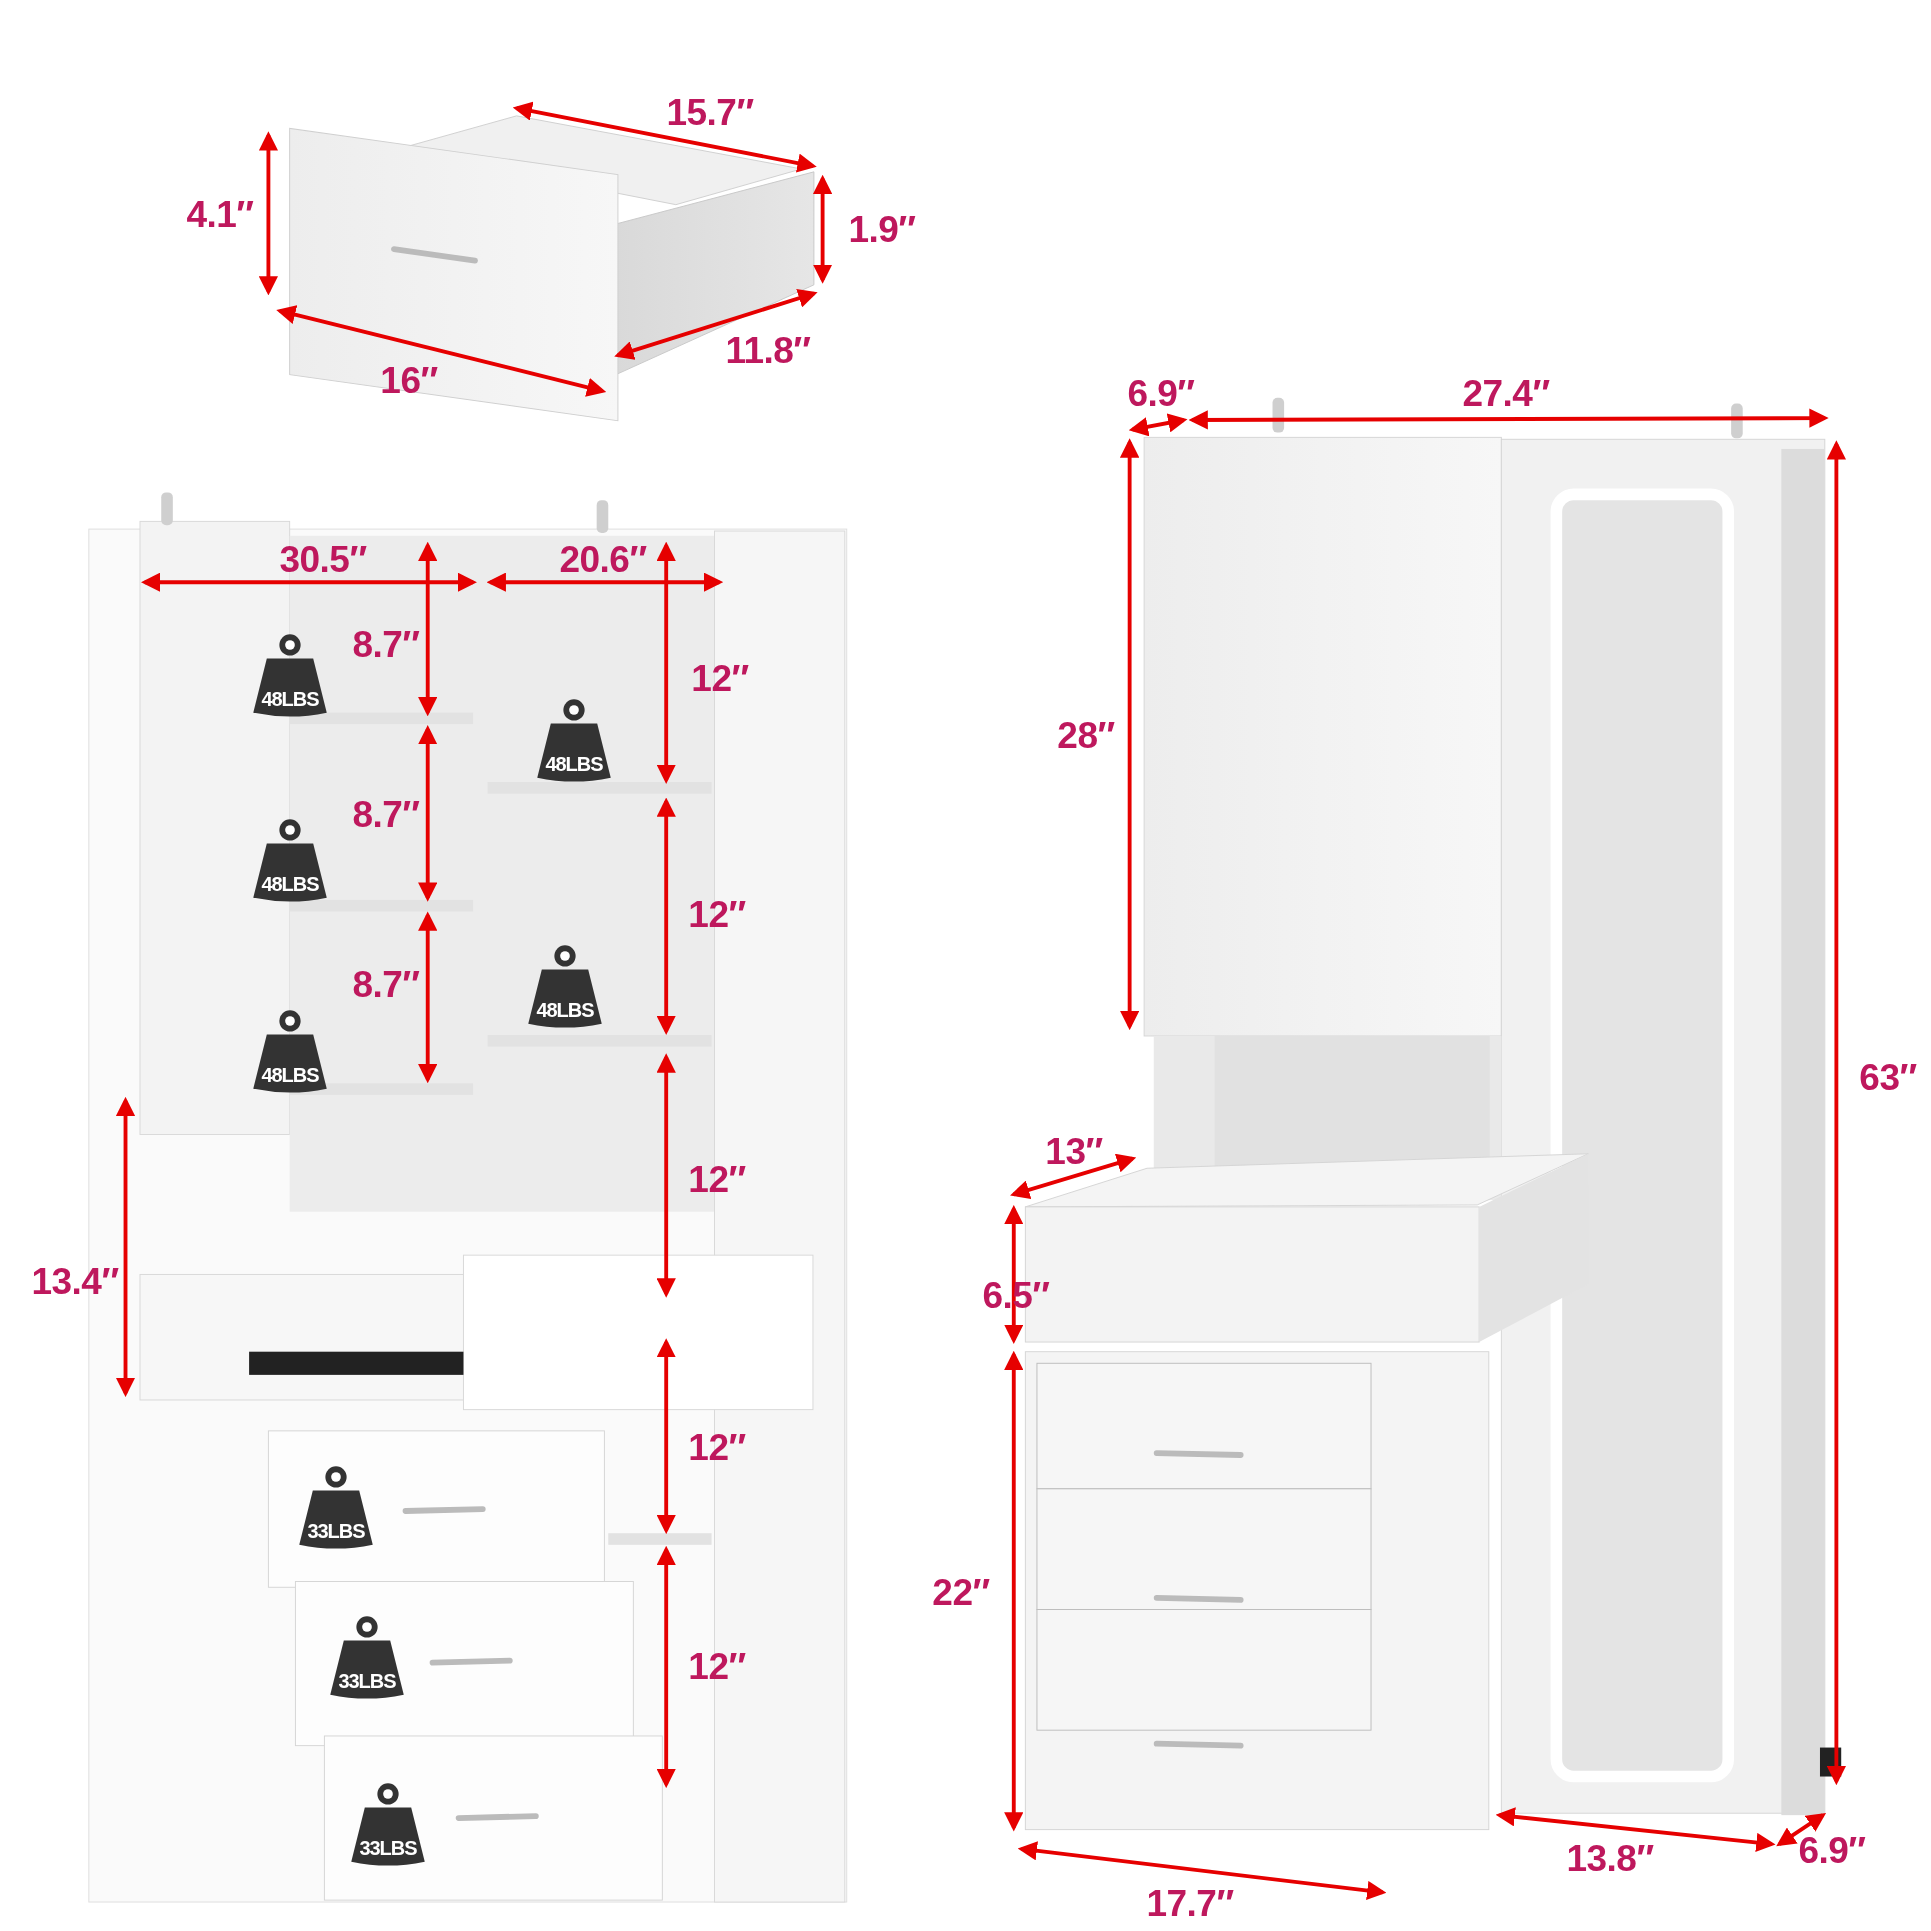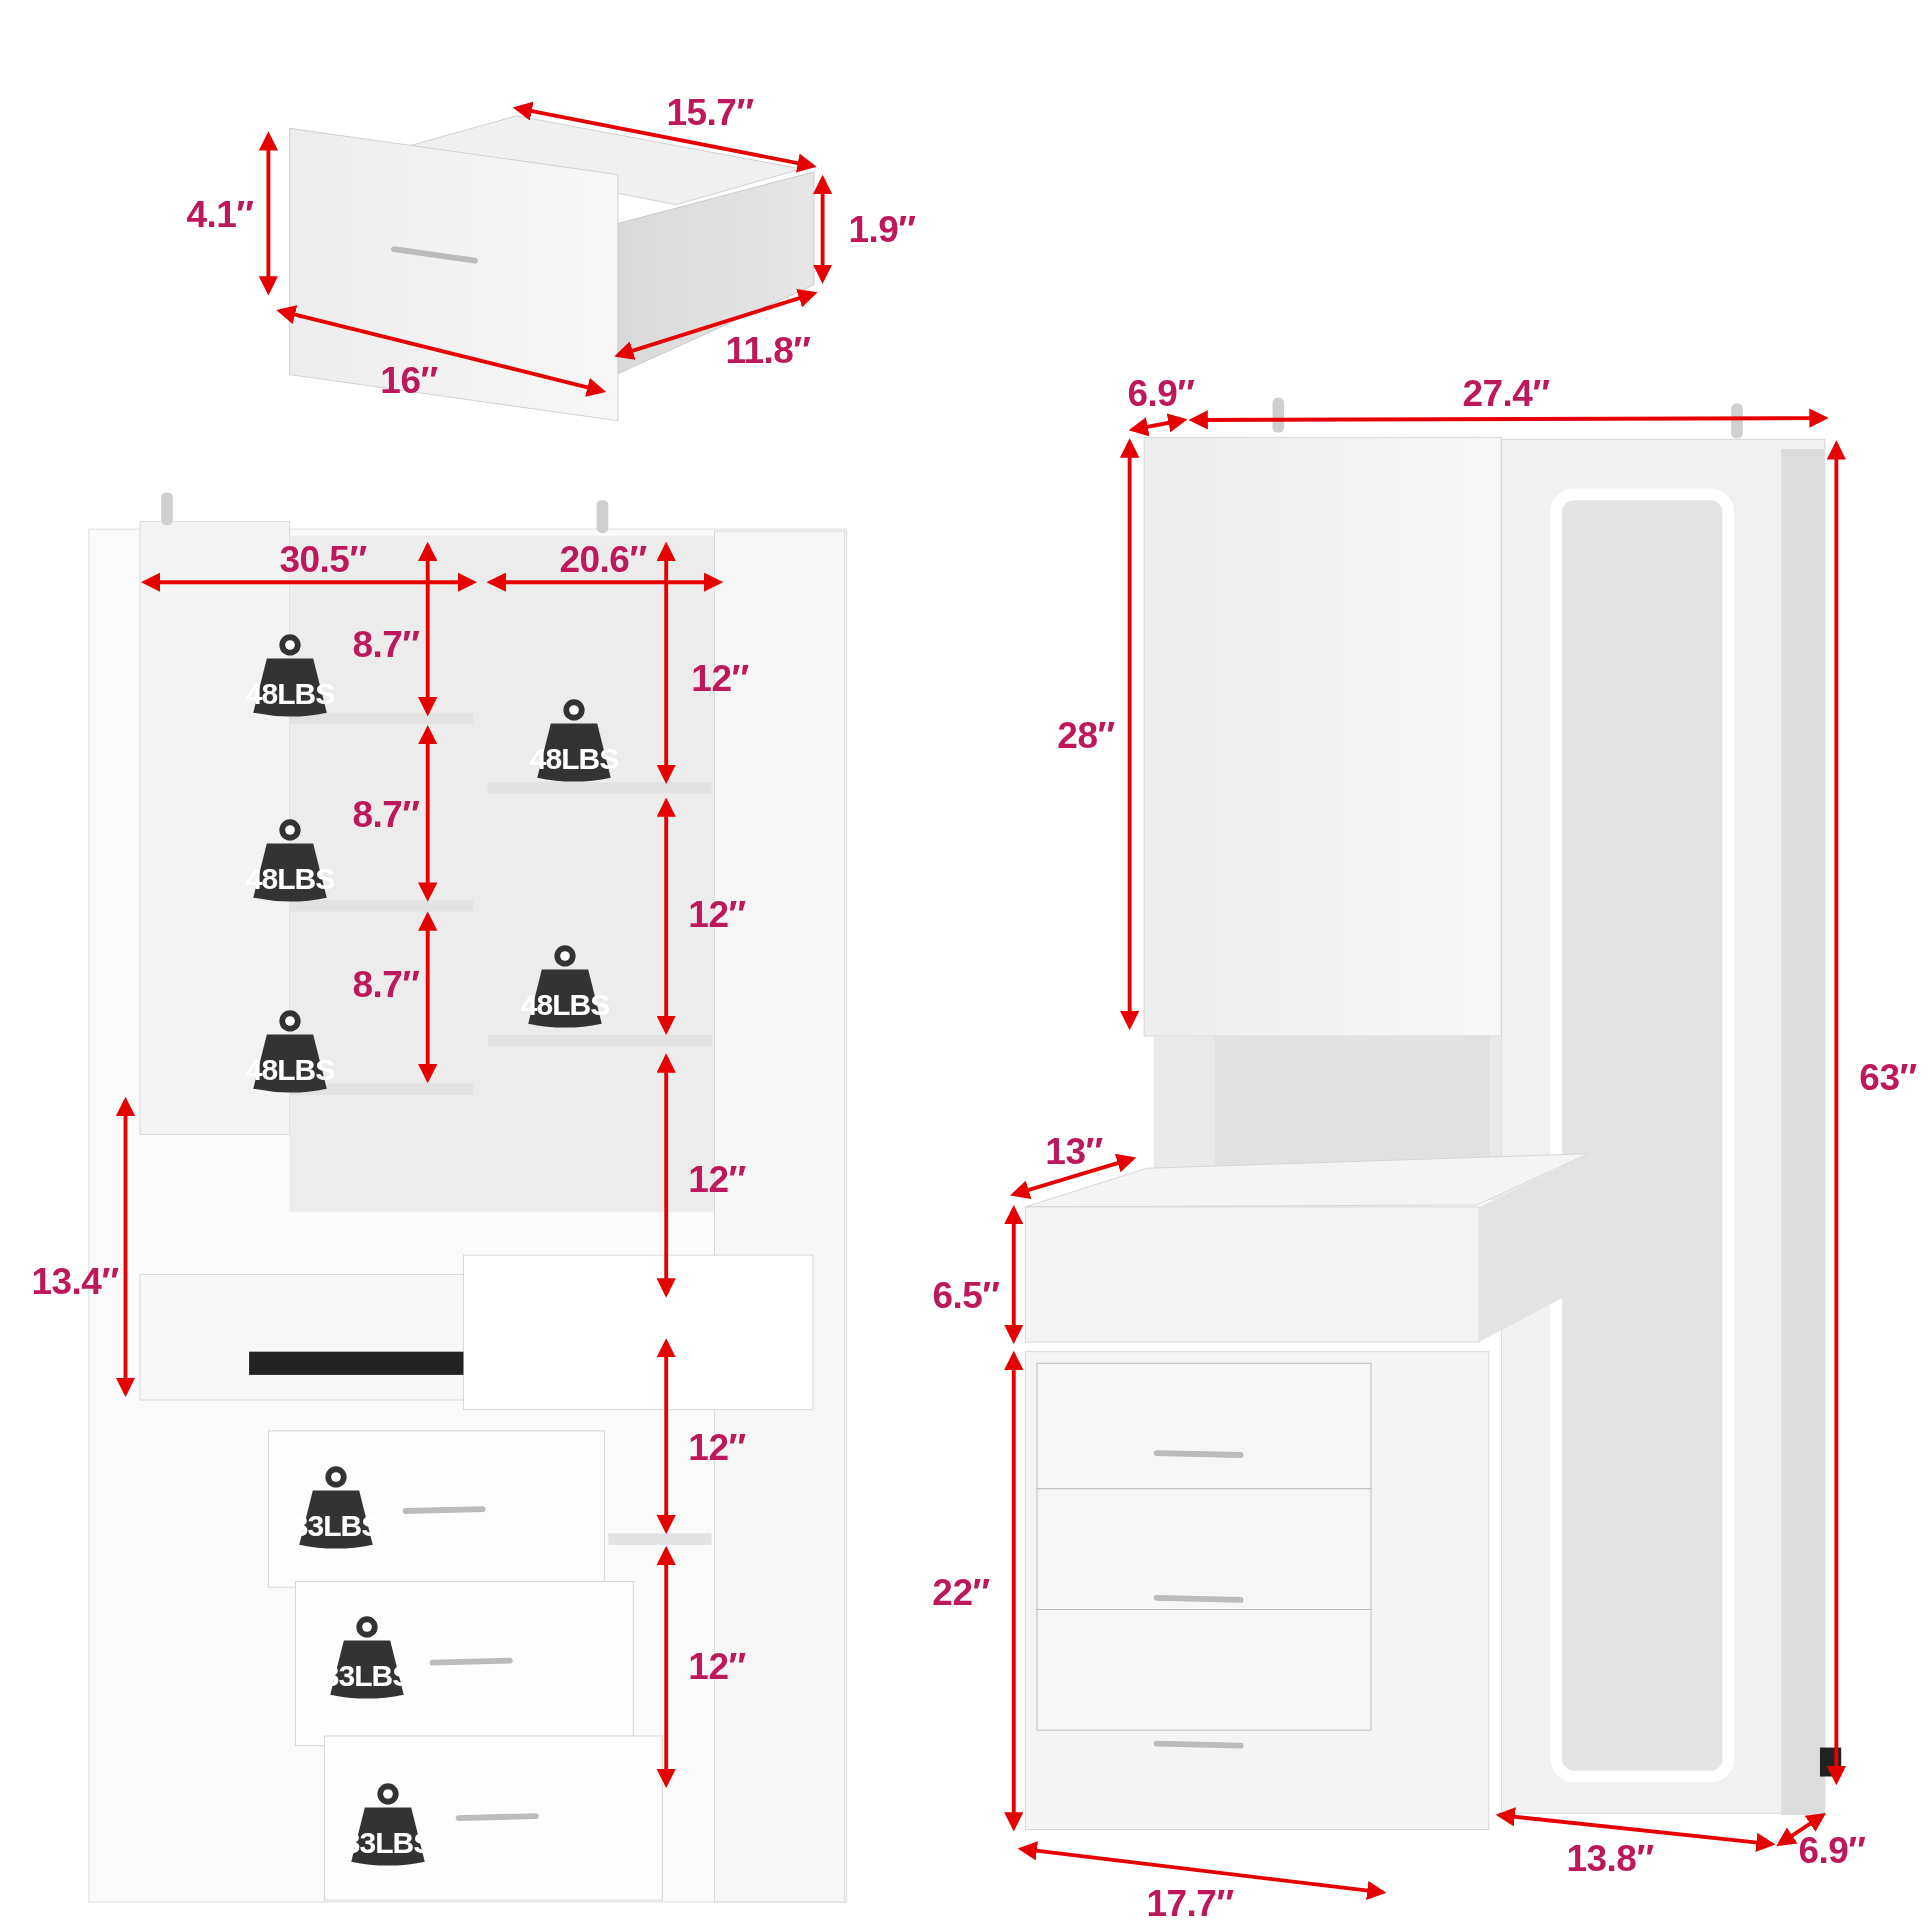--- a/index.html
+++ b/index.html
@@ -1,21 +1,21 @@
 <!DOCTYPE html>
 <html><head>
 <meta charset="utf-8">
 <style>
   html,body{margin:0;padding:0;background:#ffffff;}
   #canvas{position:relative;width:1931px;height:1931px;overflow:hidden;background:#ffffff;font-family:"Liberation Sans","DejaVu Sans",sans-serif;}
   svg{position:absolute;left:0;top:0;}
   .lbl{position:absolute;font-family:"Liberation Sans","DejaVu Sans",sans-serif;font-weight:700;color:#be185d;font-size:37px;letter-spacing:-0.5px;white-space:nowrap;transform:translate(-50%,-50%);}
   .wt{position:absolute;width:89px;height:89px;transform:translate(-50%,-50%);}
   .wt svg{position:static;}
-  .wt span{position:absolute;left:0;right:0;bottom:7.7px;text-align:center;color:#fff;font-weight:700;font-size:30px;letter-spacing:-1px;font-family:"Liberation Sans","DejaVu Sans",sans-serif;}
+  .wt span{position:absolute;left:0;right:0;bottom:7.7px;text-align:center;color:#fff;font-weight:700;font-size:20px;letter-spacing:-1px;font-family:"Liberation Sans","DejaVu Sans",sans-serif;}
 </style>
 </head>
 <body>
 
 <div id="canvas">
 
 <svg width="1931" height="1931" viewBox="0 0 2000 2000">
   <defs>
     <marker id="ah" viewBox="0 0 10 10" refX="8" refY="5" markerWidth="5" markerHeight="5" orient="auto-start-reverse">
       <path d="M0,0 L10,5 L0,10 z" fill="#e60000"></path>
@@ -135,21 +135,21 @@
 <div class="lbl" style="left:717px;top:1180px">12″</div>
 <div class="lbl" style="left:717px;top:1448px">12″</div>
 <div class="lbl" style="left:717px;top:1667px">12″</div>
 <div class="lbl" style="left:75px;top:1282px">13.4″</div>
 
 <div class="lbl" style="left:1161px;top:394px">6.9″</div>
 <div class="lbl" style="left:1506px;top:394px">27.4″</div>
 <div class="lbl" style="left:1086px;top:736px">28″</div>
 <div class="lbl" style="left:1888px;top:1078px">63″</div>
 <div class="lbl" style="left:1074px;top:1152px">13″</div>
-<div class="lbl" style="left:966px;top:1296px">6.5″</div>
+<div class="lbl" style="left:1016px;top:1296px">6.5″</div>
 <div class="lbl" style="left:961px;top:1593px">22″</div>
 <div class="lbl" style="left:1190px;top:1904px">17.7″</div>
 <div class="lbl" style="left:1610px;top:1859px">13.8″</div>
 <div class="lbl" style="left:1832px;top:1851px">6.9″</div>
 
 <div class="wt" style="left:290px;top:674px"><svg width="89" height="89" viewBox="0 0 92 92">
         <circle cx="46" cy="16" r="11" fill="#333"></circle>
         <circle cx="46" cy="16" r="5" fill="#fff"></circle>
         <path d="M22,30 H70 L84,86 Q46,94 8,86 Z" fill="#333"></path>
       </svg><span>48LBS</span></div>

